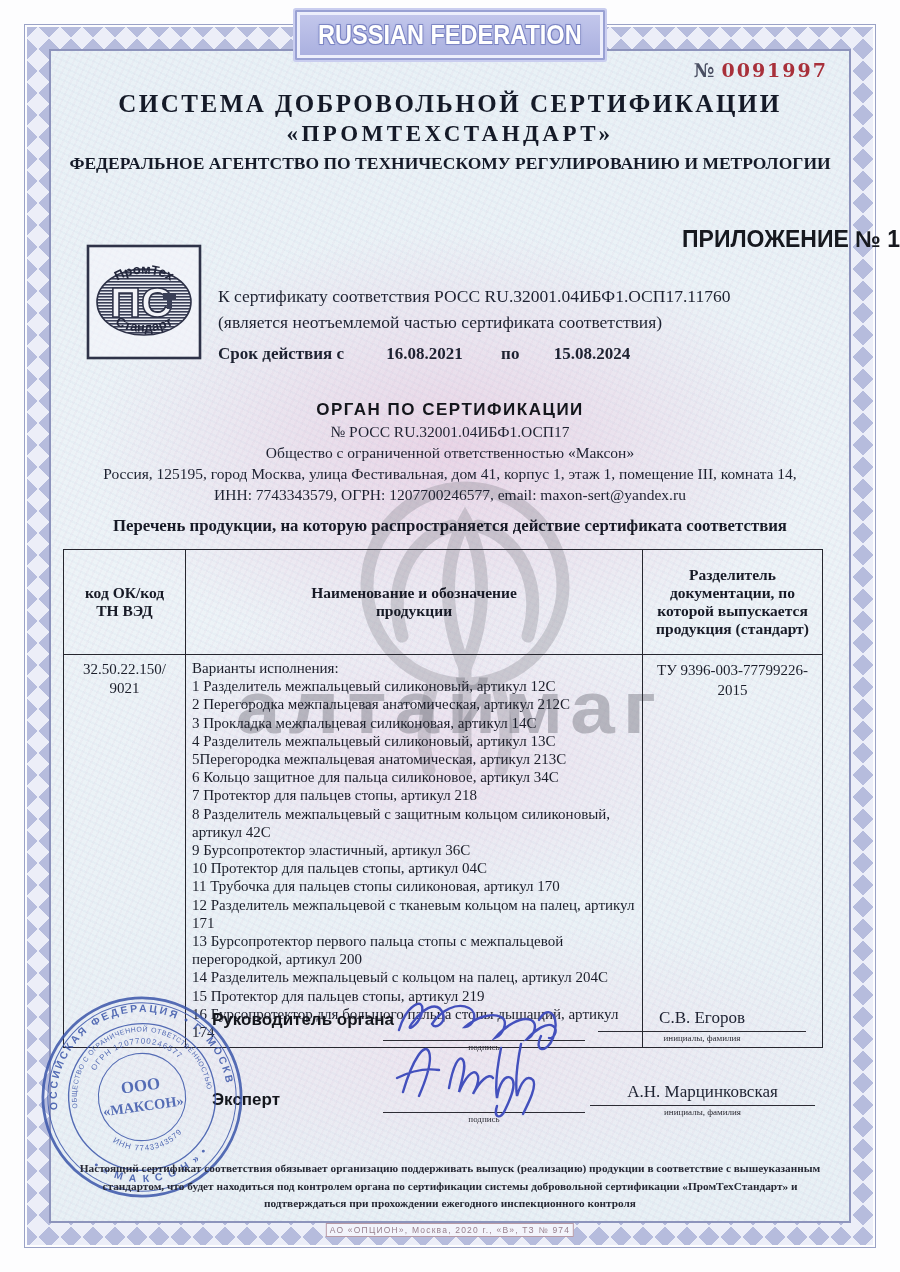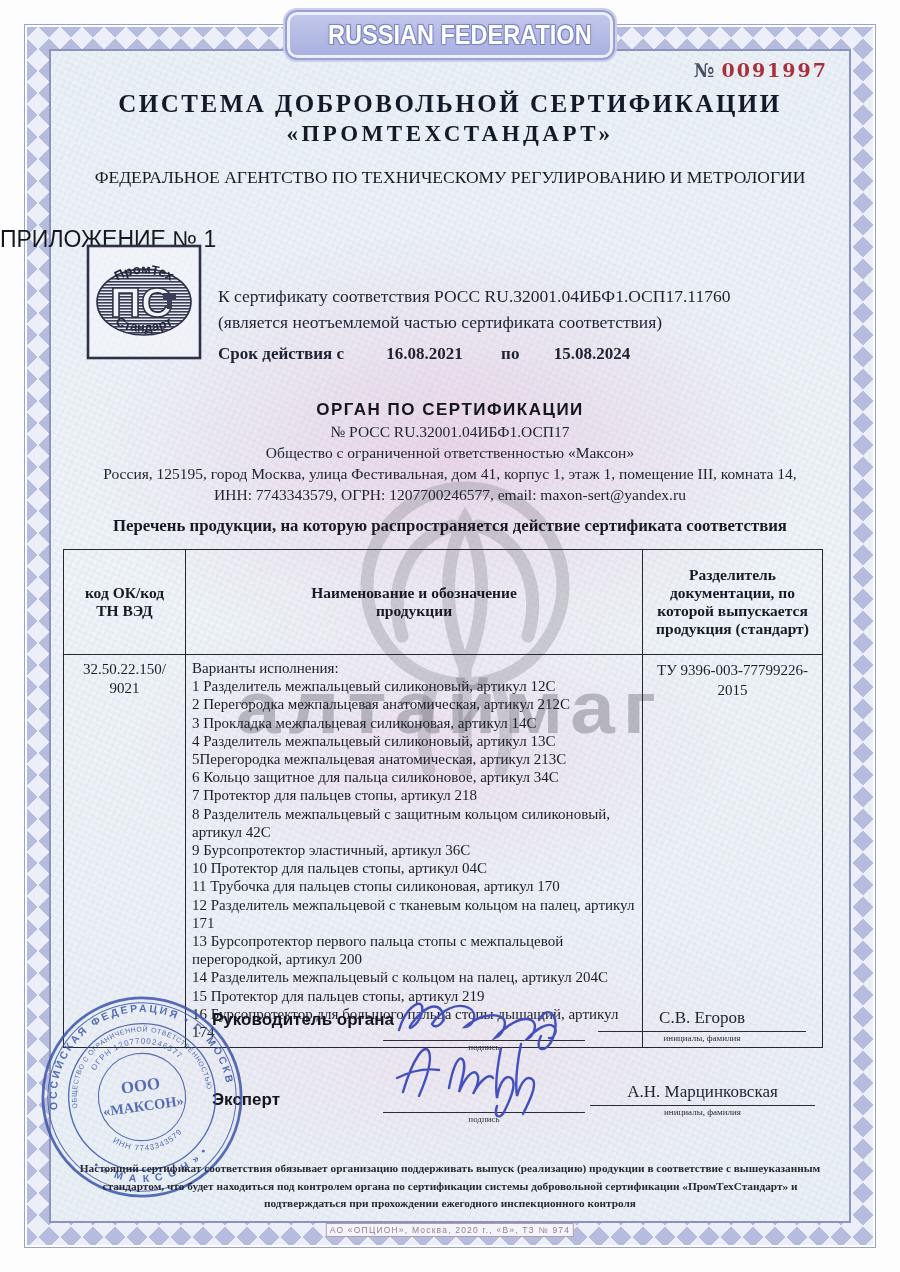--- a/index.html
+++ b/index.html
@@ -33,41 +33,41 @@
     font-family:"Liberation Sans",sans-serif;font-weight:bold;font-size:80px;
     letter-spacing:8px;color:#82828c;opacity:.5;transform:scaleY(.92);}
   .wm-tagline{position:absolute;left:0;right:0;top:780px;text-align:center;
     font-family:"Liberation Sans",sans-serif;font-weight:bold;font-size:27px;
     letter-spacing:7px;color:#8a8a94;opacity:.4;}
 
   
   .content{position:absolute;inset:0;z-index:2;}
 
   .badge{position:absolute;left:50%;top:10px;transform:translateX(-50%);
-    width:306px;height:46px;border-radius:12px;
+    width:306px;height:46px;border-radius:1px;
     background:linear-gradient(#c4c8ec,#a9afdf);
     border:2px solid #99a1d3;box-shadow:inset 0 0 0 3px #edeffc,0 0 0 2px #c9cdef;
-    display:flex;align-items:center;justify-content:center;padding-left:20px;}
+    display:flex;align-items:center;justify-content:center;}
   .badge span{display:inline-block;transform:scaleX(.84);white-space:nowrap;
     font-family:"Liberation Sans",sans-serif;font-weight:bold;font-size:28px;color:#ffffff;
     text-shadow:1px 1px 0 #7d86c4,-1px -1px 0 #7d86c4,1px -1px 0 #7d86c4,-1px 1px 0 #7d86c4,0 0 3px #7d86c4;}
 
   .doc-number{position:absolute;top:59px;right:72px;font-family:"DejaVu Serif",serif;
     font-size:19px;font-weight:bold;letter-spacing:1px;}
   .doc-number .pfx{color:#4a4f62;margin-right:6px;}
   .doc-number .num{color:#a8303a;letter-spacing:2px;}
 
   .head-block{position:absolute;left:56px;right:56px;top:90px;text-align:center;color:#151a28;}
   .t1{font-weight:bold;font-size:25px;letter-spacing:2.5px;}
   .t2{font-weight:bold;font-size:23px;letter-spacing:3.5px;margin-top:3px;}
   .t3{font-weight:bold;font-size:14.3px;margin-top:7px;}
-  .t4{font-weight:normal;font-size:17.5px;margin-top:20px;}
-
-  .annex-title{position:absolute;left:0;right:0;top:226px;text-align:left;
-    font-family:"Liberation Sans",sans-serif;font-weight:normal;font-size:23px;color:#17191f;}
+  .t4{font-weight:bold;font-size:17.5px;margin-top:6px;}
+
+  .annex-title{position:absolute;left:0;right:0;top:226px;text-align:right;
+    font-family:"Liberation Sans",sans-serif;font-weight:bold;font-size:23px;color:#17191f;}
 
   .logo{position:absolute;left:84px;top:242px;}
 
   .annex-ref{position:absolute;left:218px;top:283px;font-size:17.5px;line-height:26px;color:#1d2130;}
   .validity{position:absolute;left:218px;top:344px;font-size:17px;font-weight:bold;color:#1d2130;}
   .validity .gap1{margin-left:38px;}
   .validity .gap2{margin-left:34px;}
   .validity .gap3{margin-left:30px;}
 
   .org-block{position:absolute;left:40px;right:40px;top:400px;text-align:center;color:#1d2130;}

